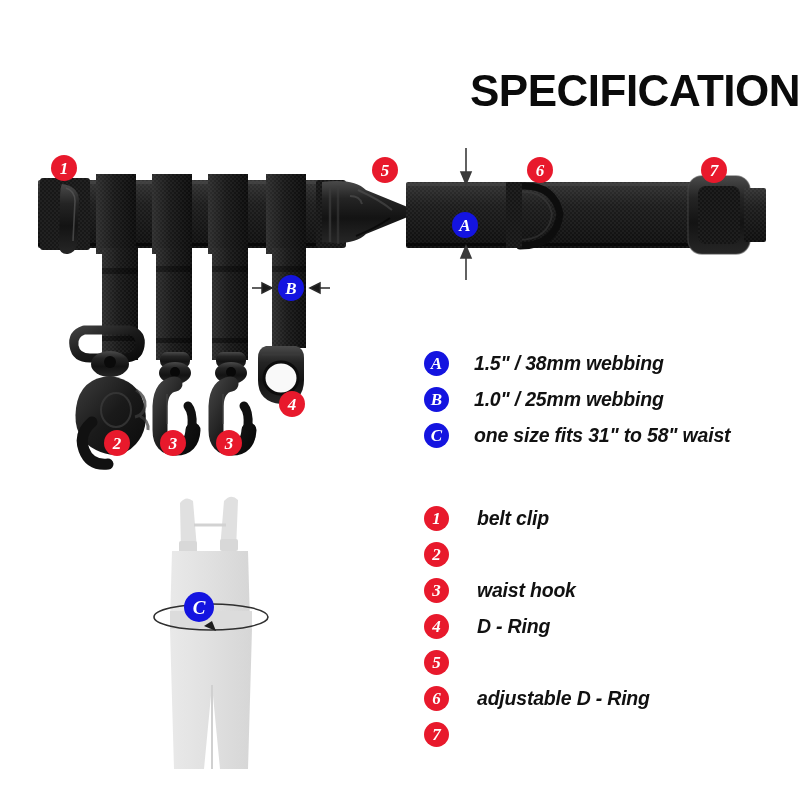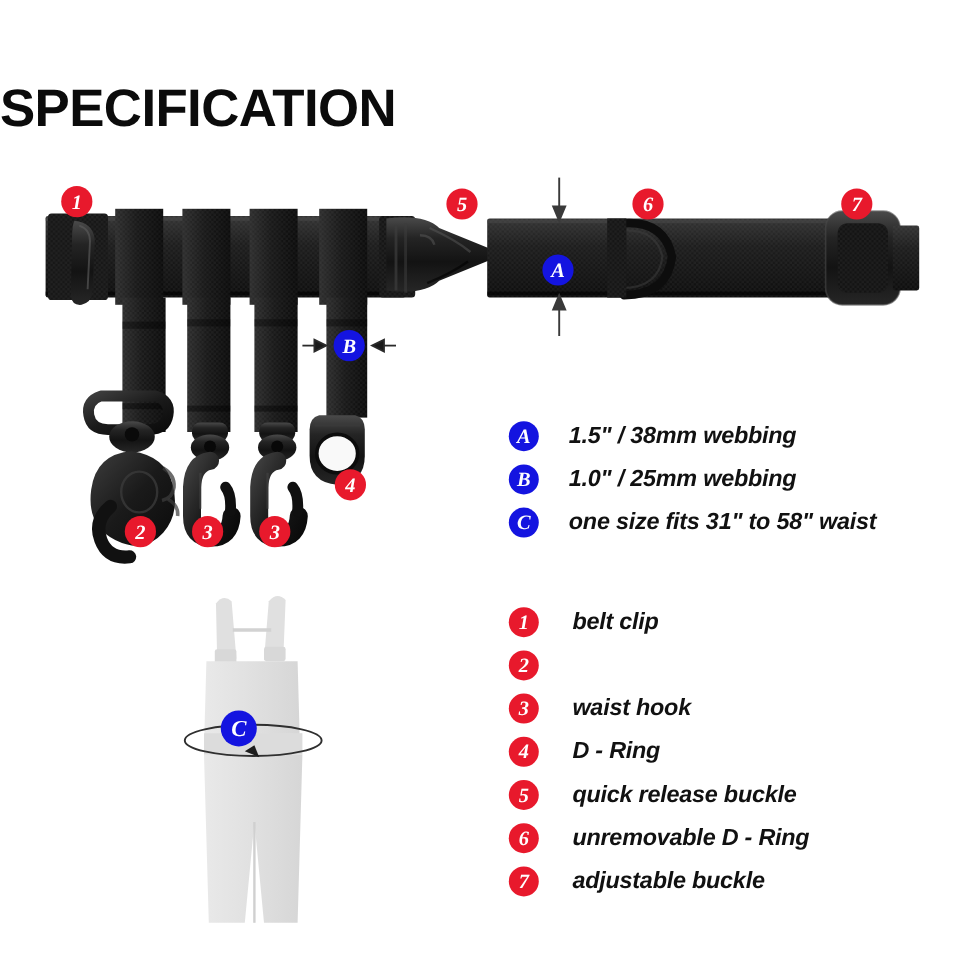--- a/index.html
+++ b/index.html
@@ -15,21 +15,21 @@
     overflow: hidden;
     font-family: "Liberation Sans", sans-serif;
   }
 
   
   #title {
     position: absolute;
     top: 66px;
     left: 0;
     width: 800px;
-    text-align: left;
+    text-align: right;
     font-family: "Liberation Sans", sans-serif;
     font-weight: bold;
     font-size: 44px;
     letter-spacing: -0.5px;
     color: #0b0b0b;
   }
 
   
   .marker {
     position: absolute;
@@ -320,29 +320,27 @@
     <div class="legend-row">
       <div class="legend-badge red">3</div>
       <div class="legend-text">waist hook</div>
     </div>
     <div class="legend-row">
       <div class="legend-badge red">4</div>
       <div class="legend-text">D - Ring</div>
     </div>
     <div class="legend-row">
       <div class="legend-badge red">5</div>
-      <div class="legend-text">quick release buckle</div>
     </div>
     <div class="legend-row">
       <div class="legend-badge red">6</div>
-      <div class="legend-text">unremovable D - Ring</div>
+      <div class="legend-text">adjustable D - Ring</div>
     </div>
     <div class="legend-row">
       <div class="legend-badge red">7</div>
-      <div class="legend-text">adjustable buckle</div>
     </div>
   </div>
 
   <div id="overalls">
     <svg width="220" height="300" viewBox="0 0 220 300" xmlns="http://www.w3.org/2000/svg">
       <defs>
         <linearGradient id="clothGrad" x1="0" y1="0" x2="1" y2="0">
           <stop offset="0%" stop-color="#e9e9e9"></stop>
           <stop offset="45%" stop-color="#e1e1e1"></stop>
           <stop offset="100%" stop-color="#d6d6d6"></stop>

